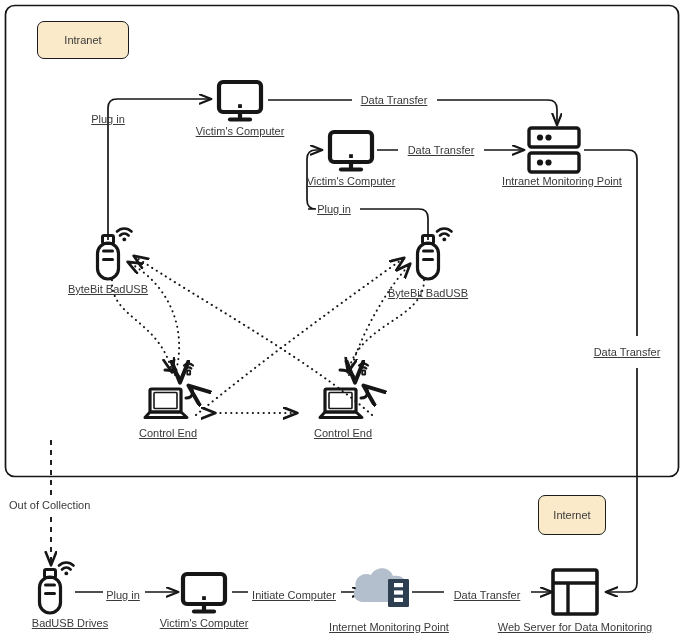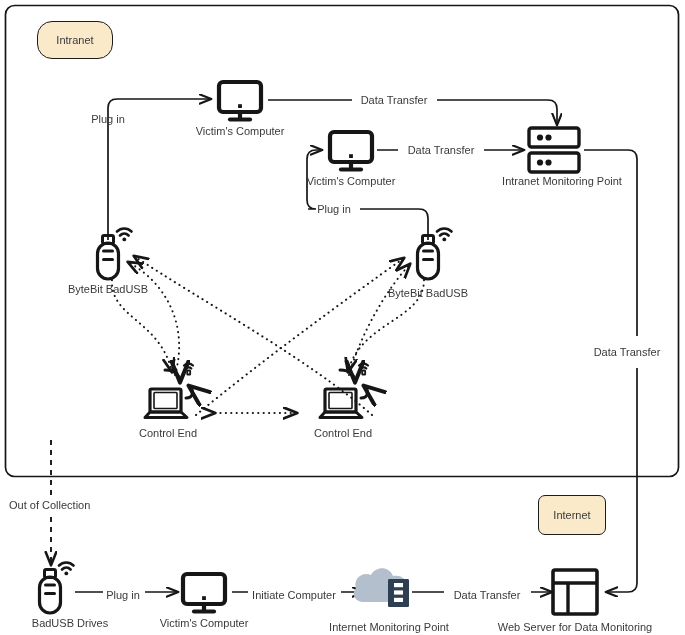--- a/index.html
+++ b/index.html
@@ -6,21 +6,21 @@
   body{
     width:685px;height:635px;position:relative;overflow:hidden;
     font-family:"Liberation Sans","DejaVu Sans",sans-serif;
     color:#3a3a3a;
   }
   #canvas{position:absolute;inset:0;width:685px;height:635px;}
   .lbl{
     position:absolute;font-size:11px;color:#3a3a3a;
     white-space:nowrap;line-height:1.1;
   }
-  .lbl.c{transform:translateX(-50%);text-align:center;}
+  .lbl.c{transform:translateX(-50%);text-align:center;text-decoration:underline;}
   .badge{
     position:absolute;background:#faeaca;border:1.6px solid #1c1c1c;
     border-radius:7px;font-size:11px;color:#3a3a3a;
     display:flex;align-items:center;justify-content:center;
     box-sizing:border-box;
   }
 </style>
 </head>
 <body>
 
@@ -159,21 +159,21 @@
     <rect x="5" y="5.8" width="9" height="4.2" fill="#ffffff" stroke="none"></rect>
   </g>
 
   <g transform="translate(575,592)" stroke="#161616" fill="none" stroke-linejoin="round">
     <rect x="-22" y="-22" width="44" height="44" rx="2" stroke-width="3.6"></rect>
     <path d="M-22,-9 L22,-9" stroke-width="3.4"></path>
     <path d="M-7,-9 L-7,22" stroke-width="3.4"></path>
   </g>
 </svg>
 
-<div class="badge" style="left:37px;top:21px;width:76px;height:38px;border-radius:15px;">
+<div class="badge" style="left:37px;top:21px;width:92px;height:38px;">
   <span>Intranet</span>
 </div>
 <div class="badge" style="left:538px;top:495px;width:68px;height:40px;">
   <span>Internet</span>
 </div>
 
 <div class="lbl c" style="left:240px;top:125px;">Victim's Computer</div>
 <div class="lbl c" style="left:351px;top:175px;">Victim's Computer</div>
 <div class="lbl c" style="left:554px;top:175px;margin-left:8px;">Intranet Monitoring Point</div>
 <div class="lbl c" style="left:108px;top:283px;">ByteBit BadUSB</div>

